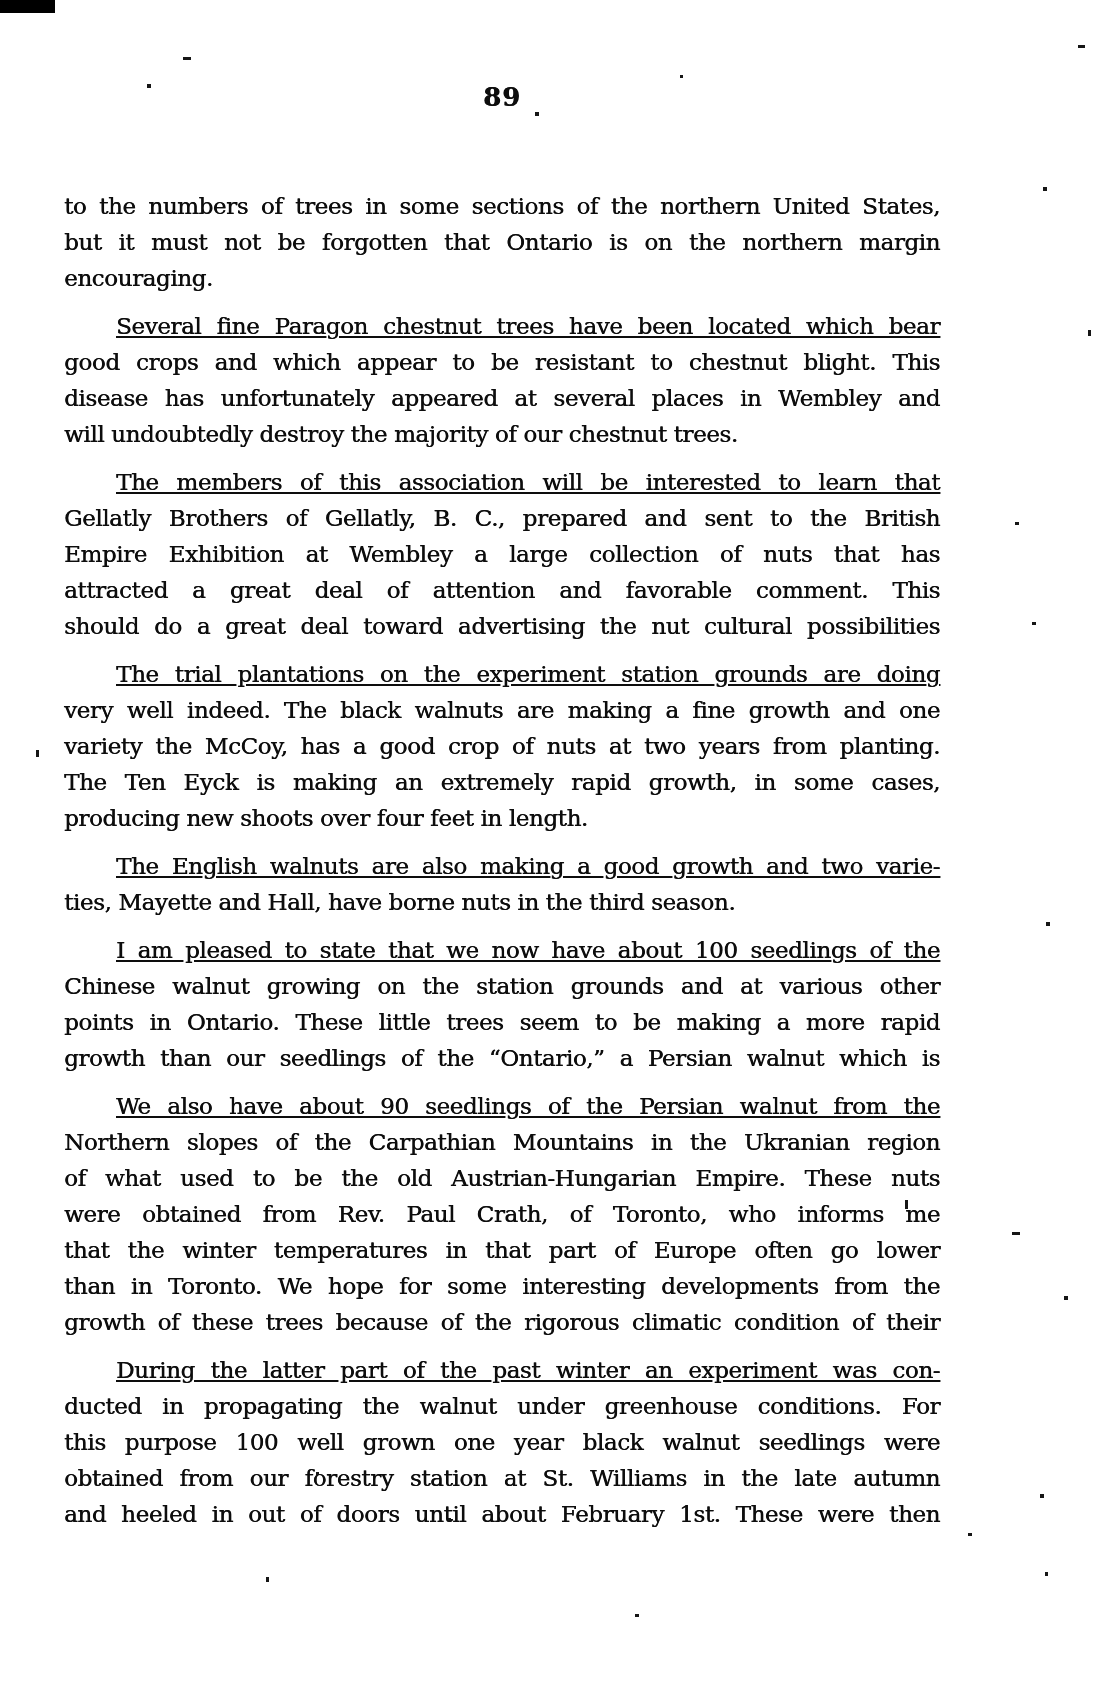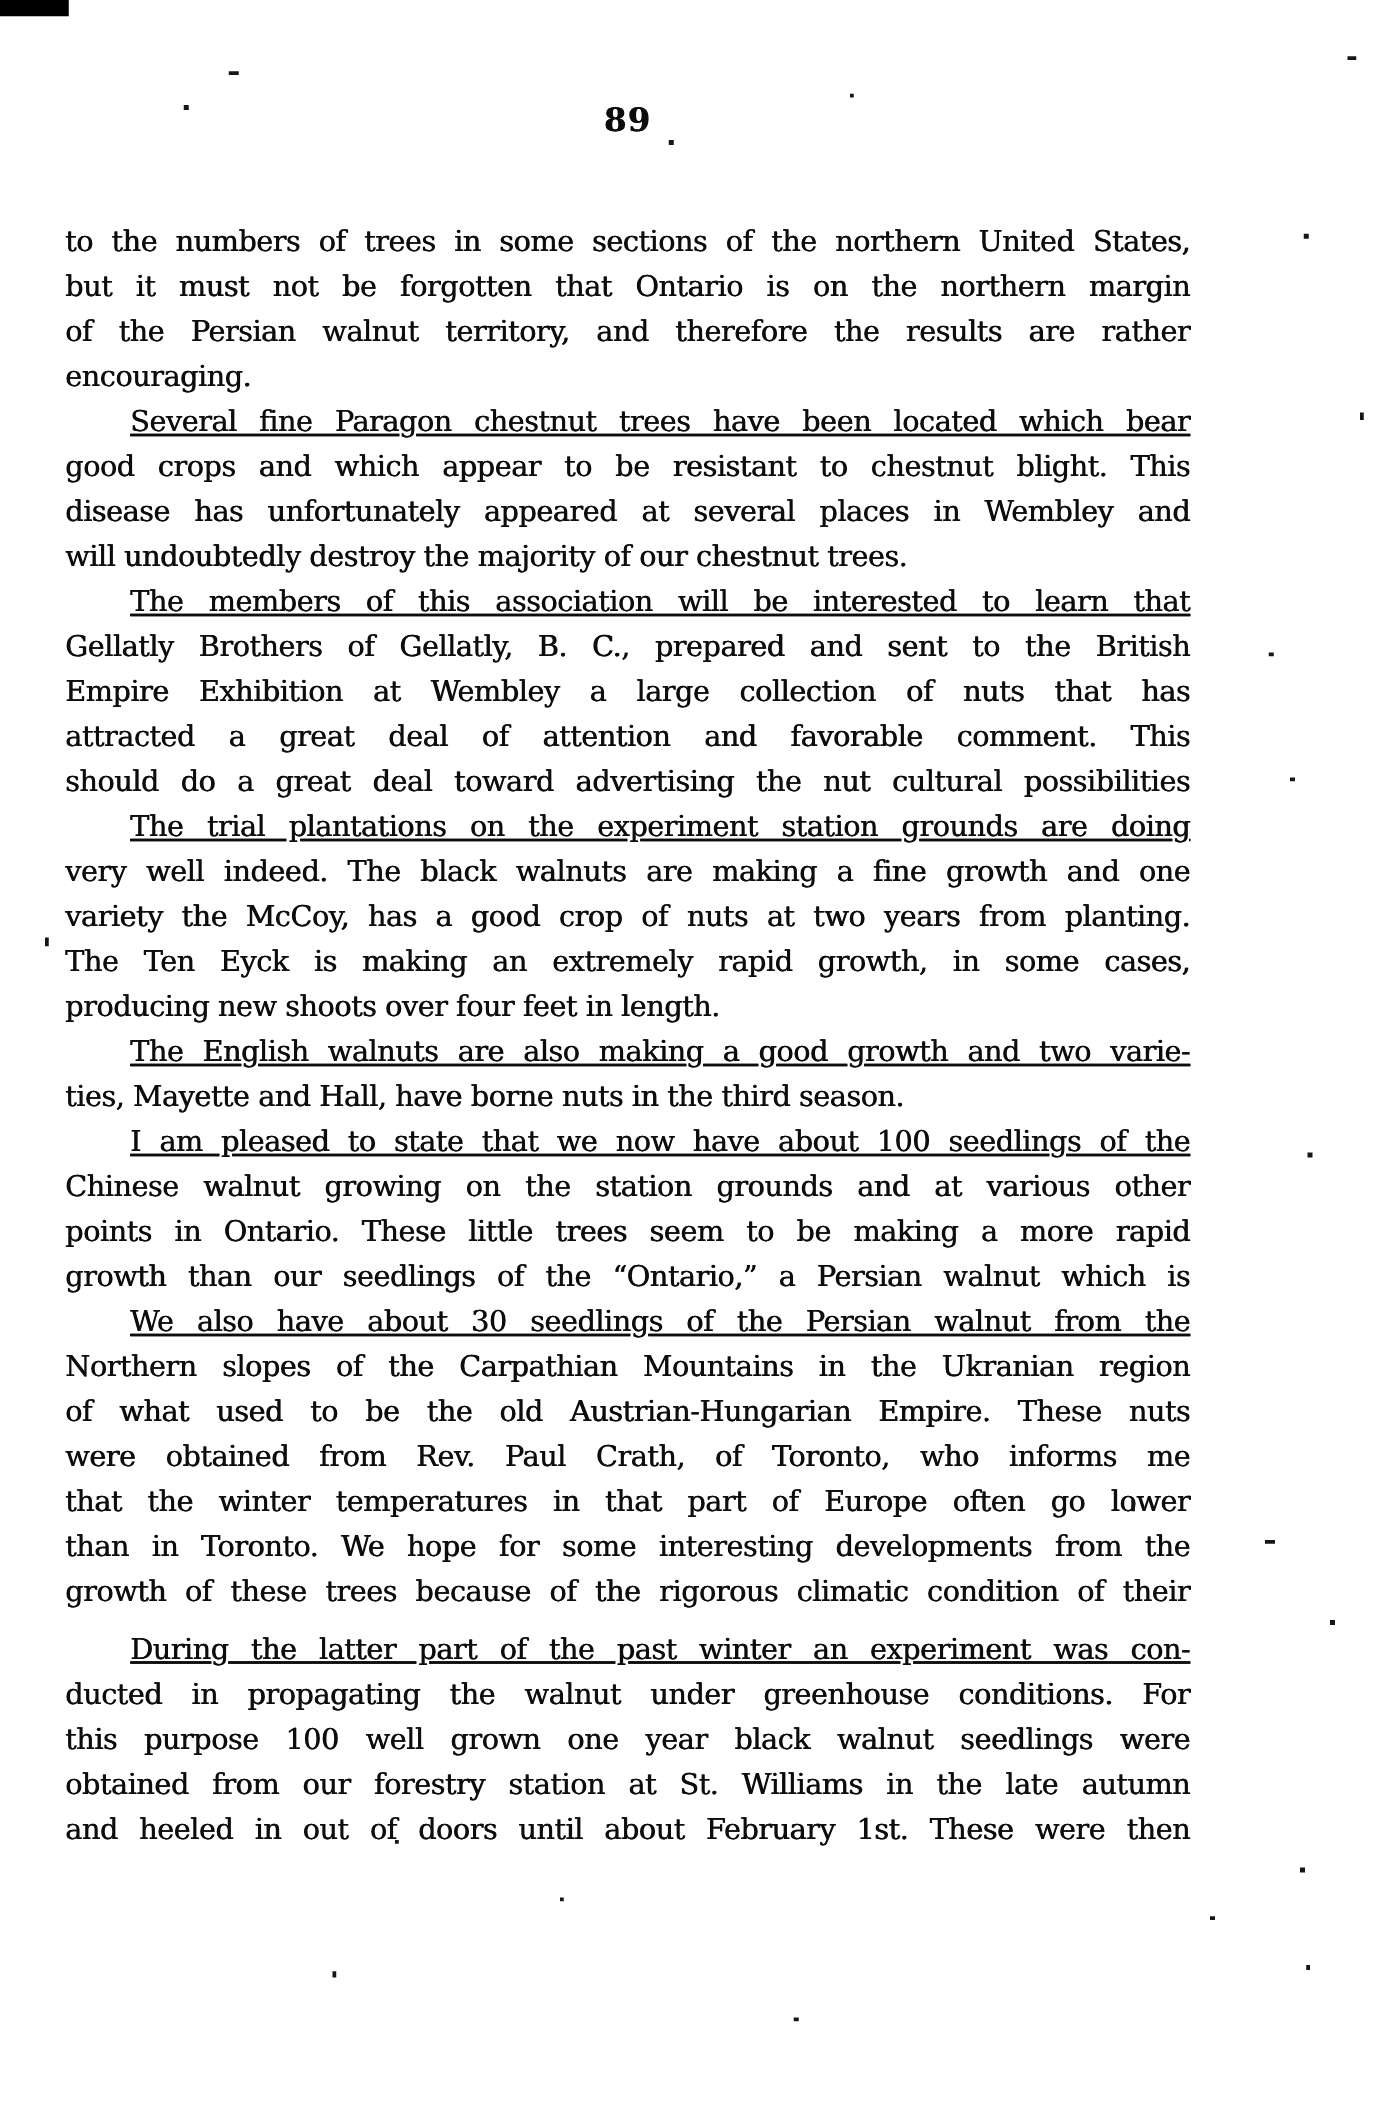--- a/index.html
+++ b/index.html
@@ -35,21 +35,21 @@
     letter-spacing: 1px;
     text-shadow: 0.5px 0 0 currentColor;
   }
   .page-body {
     position: absolute;
     top: 176px;
     left: 52px;
     width: 900px;
   }
   .paragraph {
-    margin: 0;
+    margin: 12px;
   }
   .paragraph.space-before {
     margin-top: 10px;
   }
   .line {
     font-size: 23px;
     line-height: 36px;
     height: 36px;
     letter-spacing: -0.4px;
     white-space: normal;
@@ -74,21 +74,20 @@
 
 <div class="sheet">
   <div class="corner-mark"></div>
 
   <div class="page-number">89</div>
 
   <div class="page-body">
       <div class="paragraph">
         <div class="line">to the numbers of trees in some sections of the northern United States,</div>
         <div class="line">but it must not be forgotten that Ontario is on the northern margin</div>
-        <div class="line">of the Persian walnut territory, and therefore the results are rather</div>
         <div class="line last">encouraging.</div>
       </div>
       <div class="paragraph">
         <div class="line indent">Several fine Paragon chestnut trees have been located which bear</div>
         <div class="line">good crops and which appear to be resistant to chestnut blight.  This</div>
         <div class="line">disease has unfortunately appeared at several places in Wembley and</div>
         <div class="line last">will undoubtedly destroy the majority of our chestnut trees.</div>
       </div>
       <div class="paragraph">
         <div class="line indent">The members of this association will be interested to learn that</div>
@@ -108,21 +107,21 @@
         <div class="line indent">The English walnuts are also making a good growth and two varie-</div>
         <div class="line last">ties, Mayette and Hall, have borne nuts in the third season.</div>
       </div>
       <div class="paragraph">
         <div class="line indent">I am pleased to state that we now have about 100 seedlings of the</div>
         <div class="line">Chinese walnut growing on the station grounds and at various other</div>
         <div class="line">points in Ontario.  These little trees seem to be making a more rapid</div>
         <div class="line">growth than our seedlings of the “Ontario,” a Persian walnut which is</div>
       </div>
       <div class="paragraph">
-        <div class="line indent">We also have about 30 seedlings of the Persian walnut from the</div>
+        <div class="line indent">We also have about 90 seedlings of the Persian walnut from the</div>
         <div class="line">Northern slopes of the Carpathian Mountains in the Ukranian region</div>
         <div class="line">of what used to be the old Austrian-Hungarian Empire.  These nuts</div>
         <div class="line">were obtained from Rev. Paul Crath, of Toronto, who informs me</div>
         <div class="line">that the winter temperatures in that part of Europe often go lower</div>
         <div class="line">than in Toronto.  We hope for some interesting developments from the</div>
         <div class="line">growth of these trees because of the rigorous climatic condition of their</div>
       </div>
       <div class="paragraph space-before">
         <div class="line indent">During the latter part of the past winter an experiment was con-</div>
         <div class="line">ducted in propagating the walnut under greenhouse conditions.  For</div>

